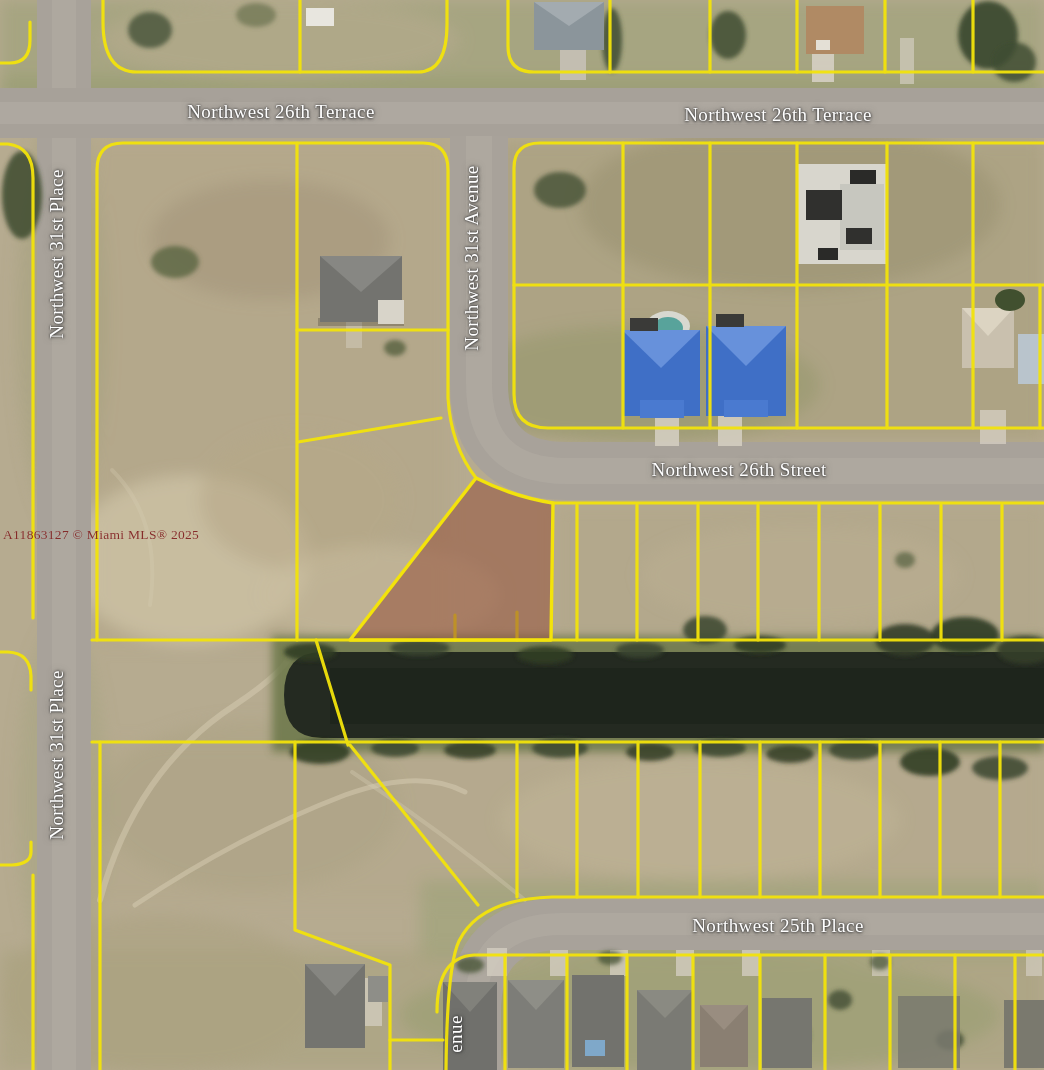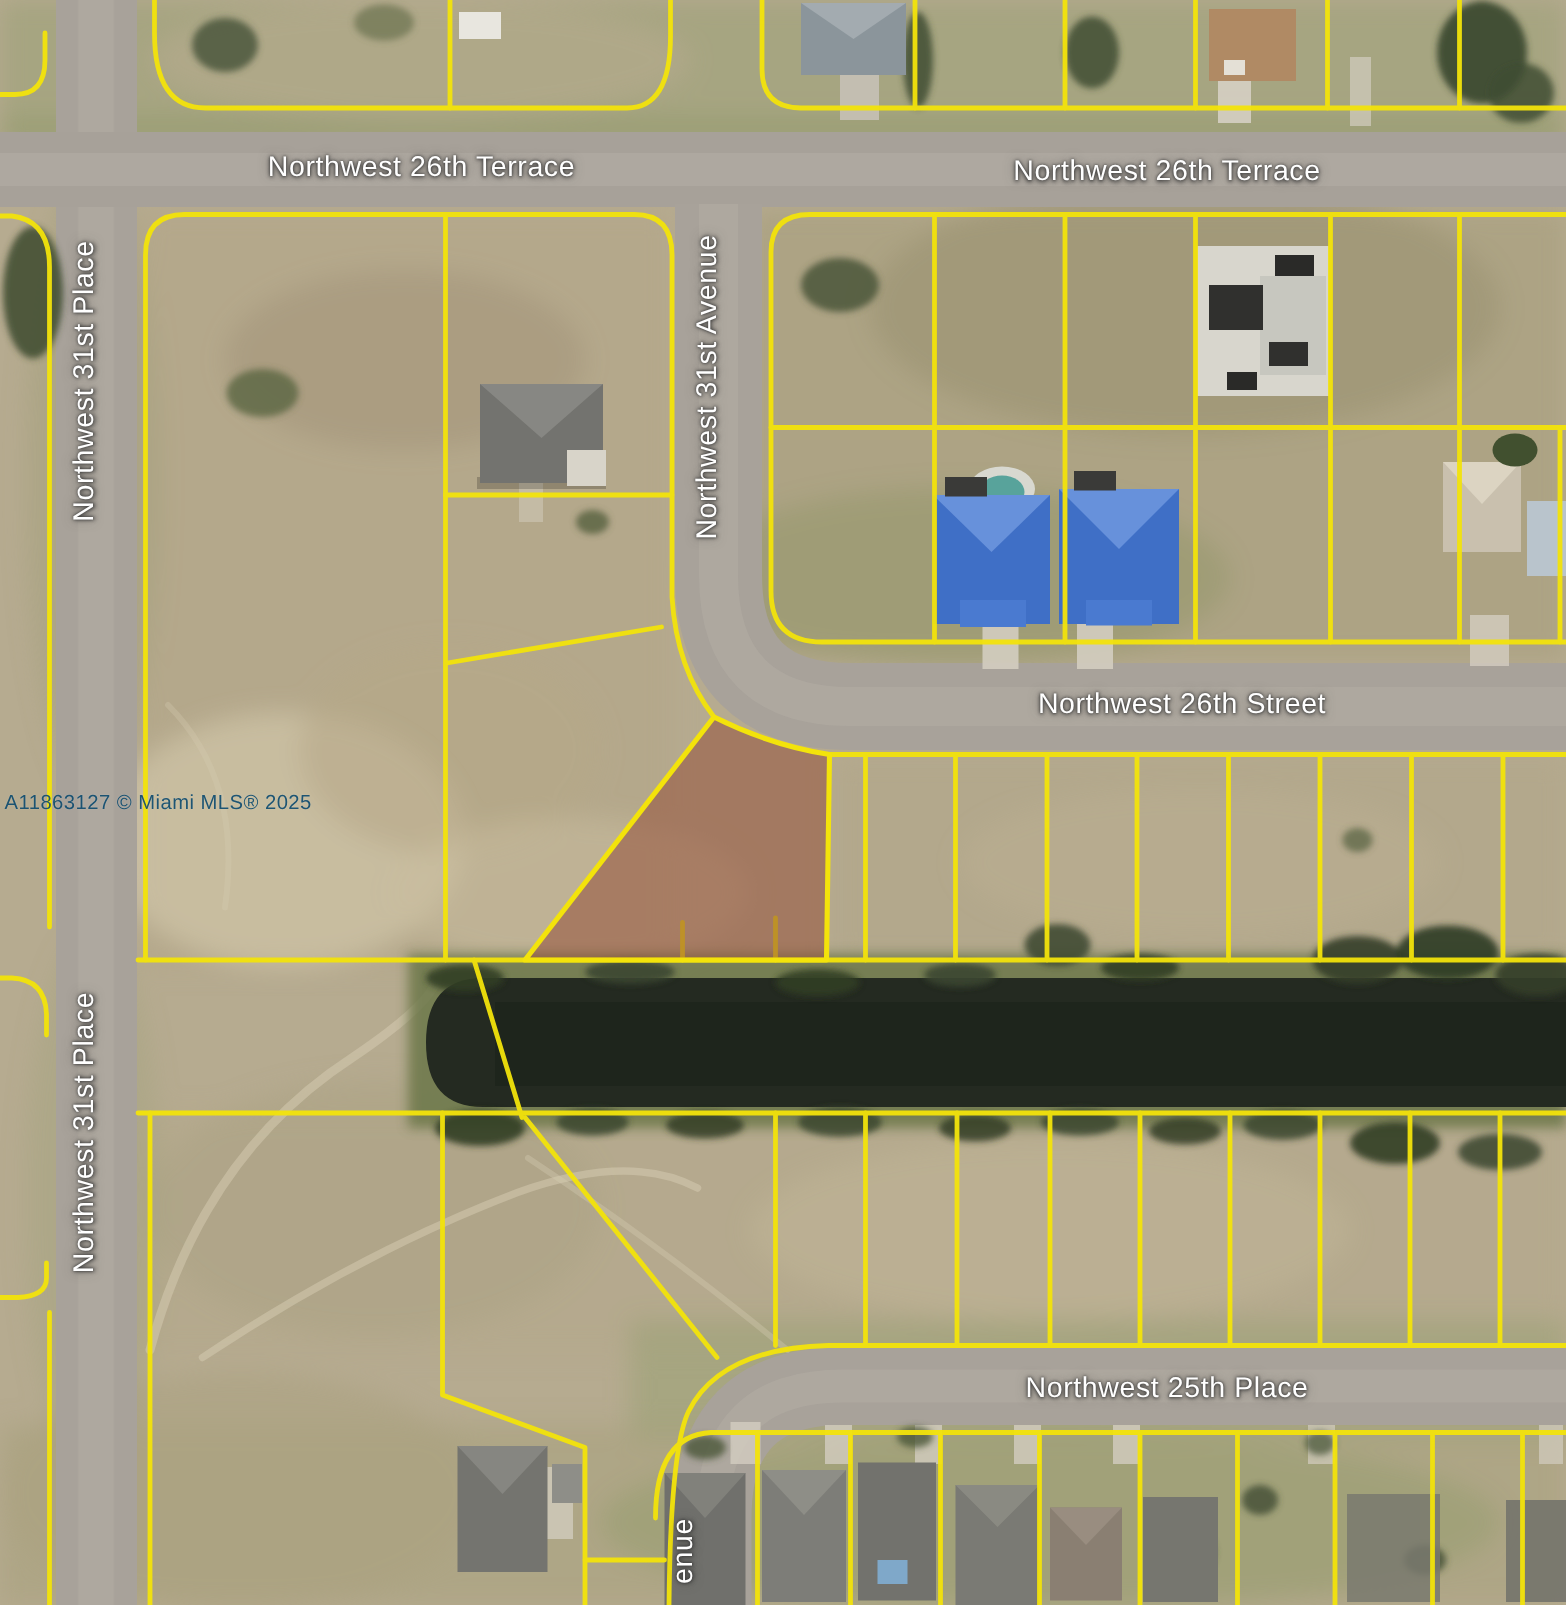--- a/index.html
+++ b/index.html
@@ -1,29 +1,29 @@
 <!DOCTYPE html>
 <html><head>
 <meta charset="utf-8">
 <style>
   html,body{margin:0;padding:0;background:#1c1c1c}
   #stage{
     position:relative;width:1044px;height:1070px;overflow:hidden;
-    font-family:Liberation Sans, sans-serif;background:#b6ab90;
+    font-family:Liberation Serif, serif;background:#b6ab90;
   }
   #stage svg{position:absolute;left:0;top:0}
   .lbl{
     position:absolute;color:#ffffff;font-size:19px;letter-spacing:.4px;white-space:nowrap;
     transform:translate(-50%,-50%);
     text-shadow:0 0 2px rgba(55,55,55,.95),0 1px 3px rgba(45,45,45,.85),0 0 7px rgba(70,70,70,.55);
     pointer-events:none;
   }
   .lbl.v{transform:translate(-50%,-50%) rotate(-90deg)}
   .watermark{
-    position:absolute;left:3px;top:527px;color:#0c4a6e;font-size:13.5px;letter-spacing:.3px;
+    position:absolute;left:3px;top:527px;color:#7f1d1d;font-size:13.5px;letter-spacing:.3px;
     text-shadow:0 0 1px rgba(255,255,255,.25);opacity:.9;white-space:nowrap;pointer-events:none;
   }
 </style>
 </head>
 <body>
 
 <div id="stage">
 
 <svg width="1044" height="1070" viewBox="0 0 1044 1070">
   <defs>
@@ -277,18 +277,18 @@
   </g>
 
   <path d="M476,478 Q514,497 553,503 L551,640 L350,640 Z" fill="#94503a" fill-opacity=".55" stroke="#f3e30b" stroke-width="3.4" stroke-linejoin="round"></path>
 </svg>
 
   <div class="lbl" style="left:281px;top:112px">Northwest 26th Terrace</div>
   <div class="lbl" style="left:778px;top:115px">Northwest 26th Terrace</div>
   <div class="lbl v" style="left:472px;top:258px">Northwest 31st Avenue</div>
   <div class="lbl v" style="left:57px;top:254px">Northwest 31st Place</div>
   <div class="lbl v" style="left:57px;top:755px">Northwest 31st Place</div>
-  <div class="lbl" style="left:788px;top:470px">Northwest 26th Street</div>
+  <div class="lbl" style="left:739px;top:470px">Northwest 26th Street</div>
   <div class="lbl" style="left:778px;top:926px">Northwest 25th Place</div>
   <div class="lbl v" style="left:456px;top:1034px">enue</div>
 
   <div class="watermark">A11863127 © Miami MLS® 2025</div>
 </div>
 
 </body></html>

